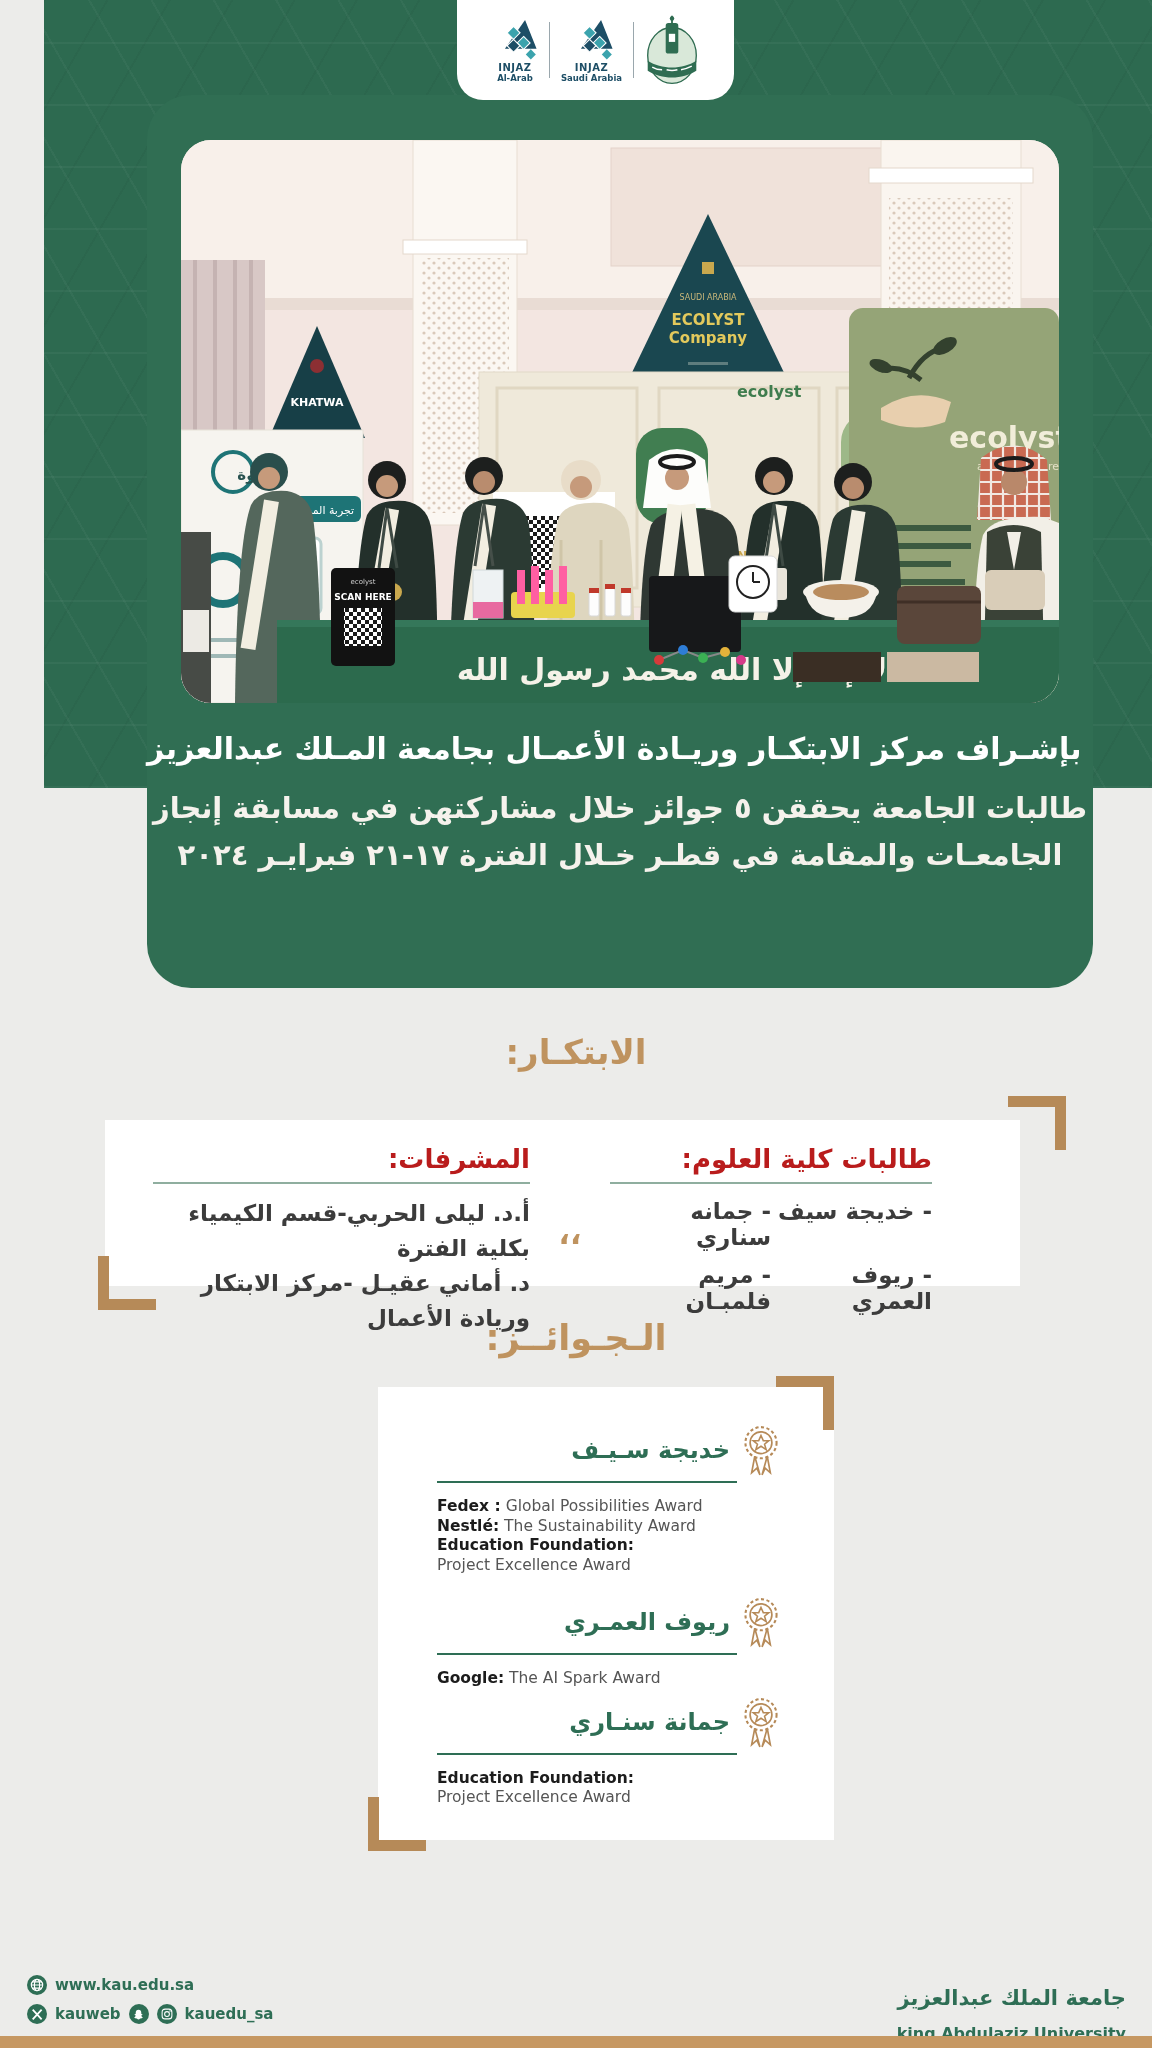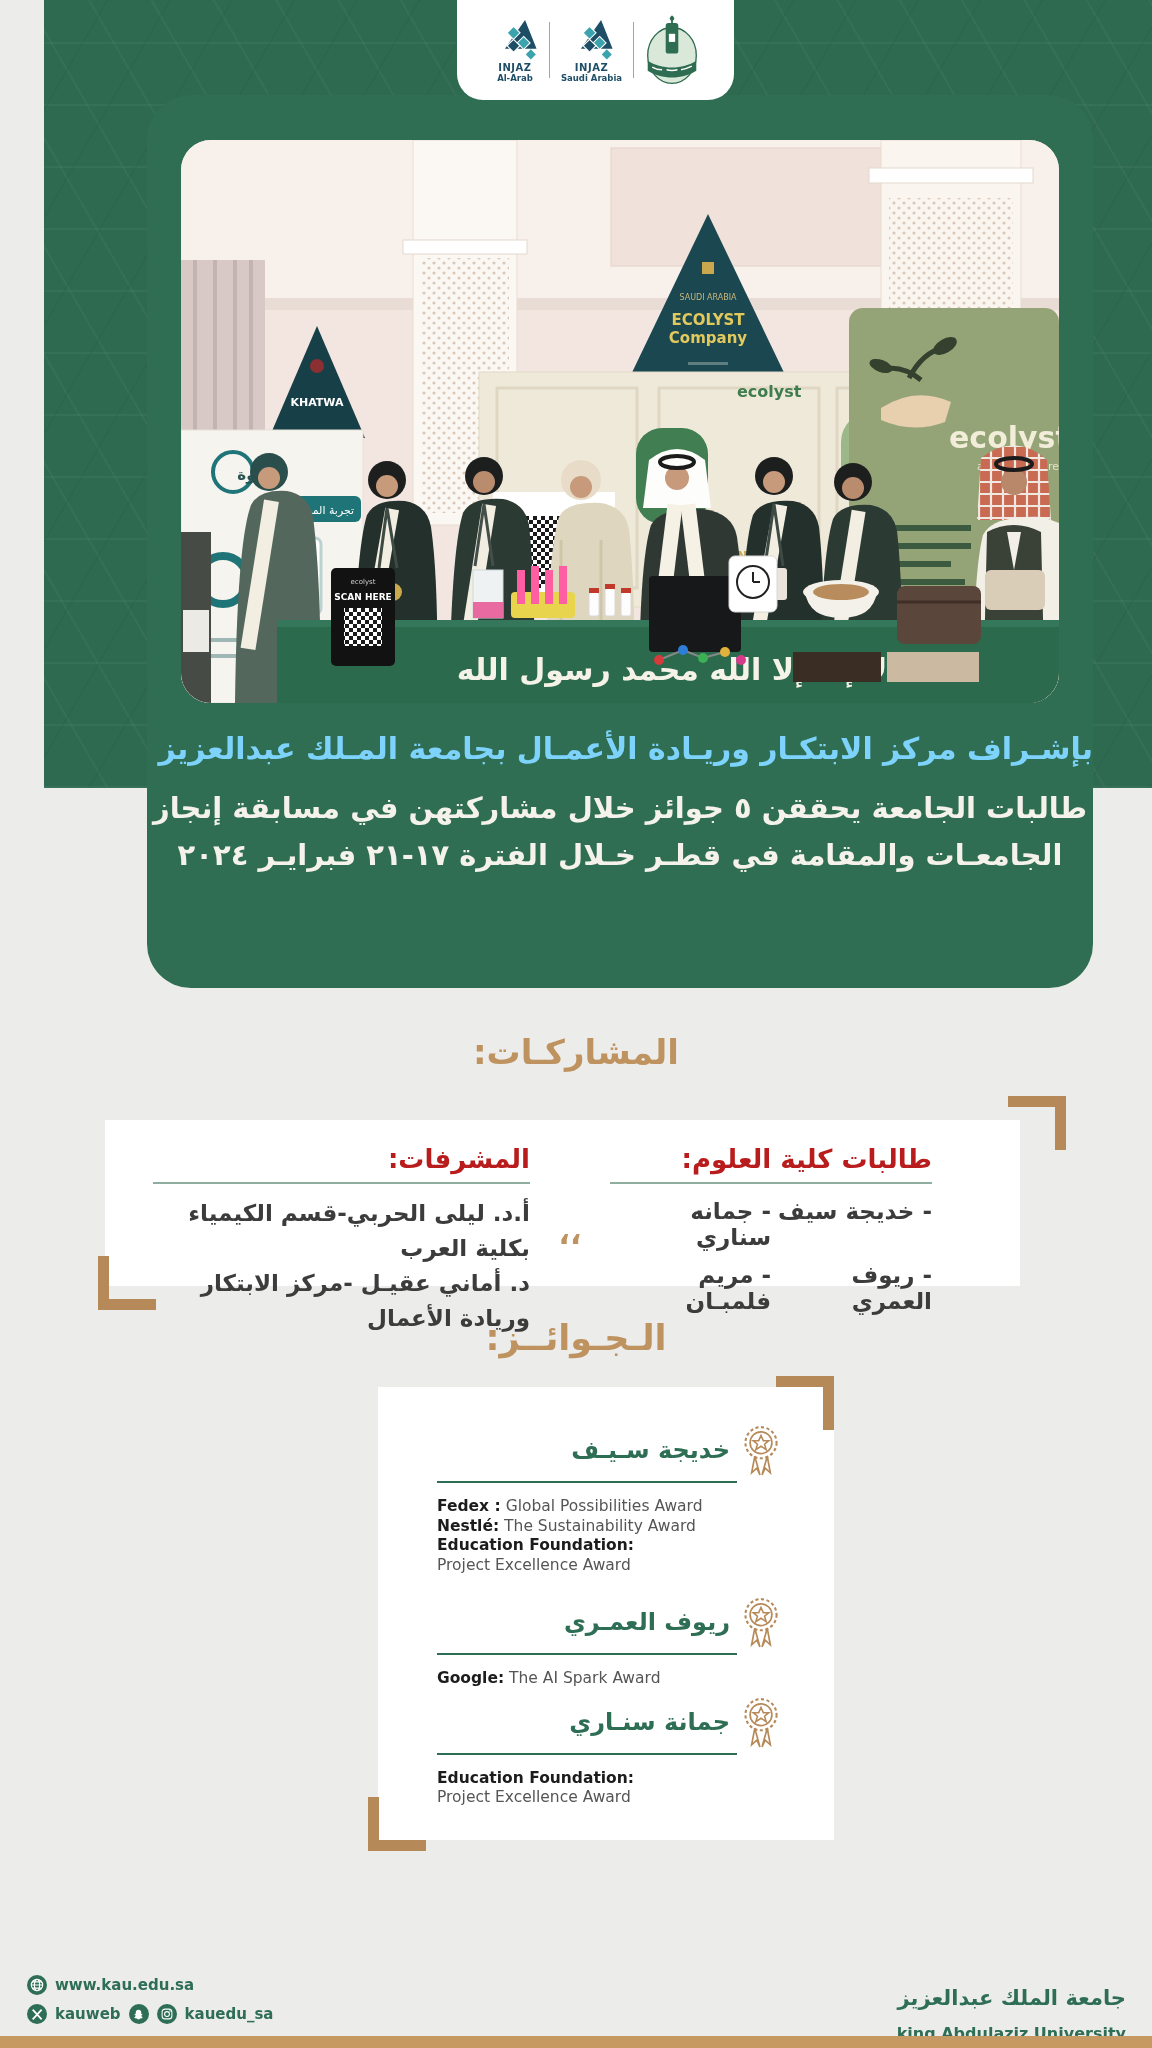--- a/index.html
+++ b/index.html
@@ -14,21 +14,21 @@
       repeating-linear-gradient(60deg, rgba(255,255,255,.035) 0 2px, transparent 2px 54px),
       repeating-linear-gradient(120deg, rgba(0,0,0,.035) 0 2px, transparent 2px 54px); margin-left: 44px;}
   .logo-box{position:absolute;left:413px;top:0;width:277px;height:100px;background:#fff;
     border-radius:0 0 26px 26px;display:flex;align-items:center;justify-content:center;gap:11px;z-index:5;}
   .logo-item{display:flex;flex-direction:column;align-items:center;line-height:1.05;}
   .logo-item .lbl1{font-size:10px;font-weight:bold;color:#1d4e66;letter-spacing:.5px;}
   .logo-item .lbl2{font-size:8.5px;font-weight:bold;color:#1d4e66;}
   .logo-sep{width:1px;height:56px;background:#9aa7ad;}
   .green-panel{position:absolute;left:103px;top:95px;width:946px;height:893px;background:#306e53;border-radius:44px;}
   .photo{position:absolute;left:34px;top:45px;width:878px;height:563px;border-radius:30px;overflow:hidden;background:#f3e6e1;}
-  .hero-gold{position:absolute;left:0;top:636px;width:100%;text-align:right;color:#7dd3fc;font-size:30px;font-weight:bold;direction:rtl;}
+  .hero-gold{position:absolute;left:0;top:636px;width:100%;text-align:left;color:#ffffff;font-size:30px;font-weight:bold;direction:rtl;}
   .hero-body{position:absolute;left:0;top:690px;width:100%;text-align:center;color:#f5f2ec;font-size:29px;font-weight:bold;line-height:47px;direction:rtl;}
 
   
   .section-title{position:absolute;width:100%;text-align:center;color:#bf935f;font-size:34px;font-weight:bold;direction:rtl;}
   .card{position:absolute;background:#fff;}
   .bracket{position:absolute;border-color:#b68a58;border-style:solid;width:58px;height:54px;z-index:4;}
   .br-tr{border-width:11px 11px 0 0;}
   .br-bl{border-width:0 0 11px 11px;}
 
   
@@ -291,42 +291,42 @@
 
       <div class="hero-gold">بإشـراف مركز الابتكـار وريـادة الأعمـال بجامعة المـلك عبدالعزيز</div>
 
       <div class="hero-body">
         <div>طالبات الجامعة يحققن ٥ جوائز خلال مشاركتهن في مسابقة إنجاز</div>
         <div>الجامعـات والمقامة في قطـر خـلال الفترة ١٧-٢١ فبرايـر ٢٠٢٤</div>
       </div>
     </div>
   </div>
 
-  <div class="section-title" style="top:1032px;">المشاركـات:</div>
+  <div class="section-title" style="top:1032px;">الابتكـار:</div>
 
   <div class="bracket br-tr" style="left:1008px;top:1096px;"></div>
   <div class="bracket br-bl" style="left:98px;top:1256px;"></div>
 
   <div class="card pcard">
     <div class="pcol students-col">
       <div class="pcol-head">طالبات كلية العلوم:</div>
       <div class="uline"></div>
       <div class="names-grid">
         <span>- خديجة سيف</span>
         <span>- جمانه سناري</span>
         <span>- ريوف العمري</span>
         <span>- مريم فلمبـان</span>
       </div>
     </div>
     <div class="quote-col">،،</div>
     <div class="pcol sup-col">
       <div class="pcol-head">المشرفات:</div>
       <div class="uline"></div>
       <div class="sup-lines">
-        <div>أ.د. ليلى الحربي-قسم الكيمياء بكلية العرب</div>
+        <div>أ.د. ليلى الحربي-قسم الكيمياء بكلية الفترة</div>
         <div>د. أماني عقيـل -مركز الابتكار وريادة الأعمال</div>
       </div>
     </div>
   </div>
 
   <div class="section-title" style="top:1318px;font-size:35px;">الـجـوائــز:</div>
 
   <div class="bracket br-tr" style="left:776px;top:1376px;"></div>
   <div class="bracket br-bl" style="left:368px;top:1797px;"></div>
 

